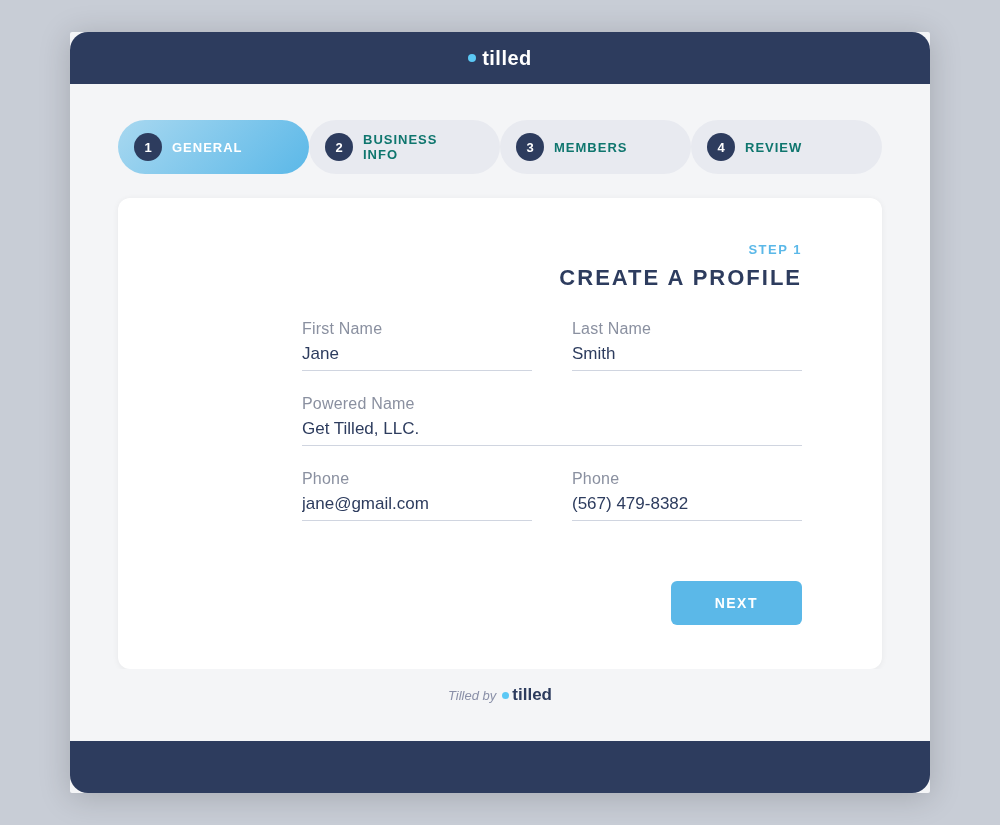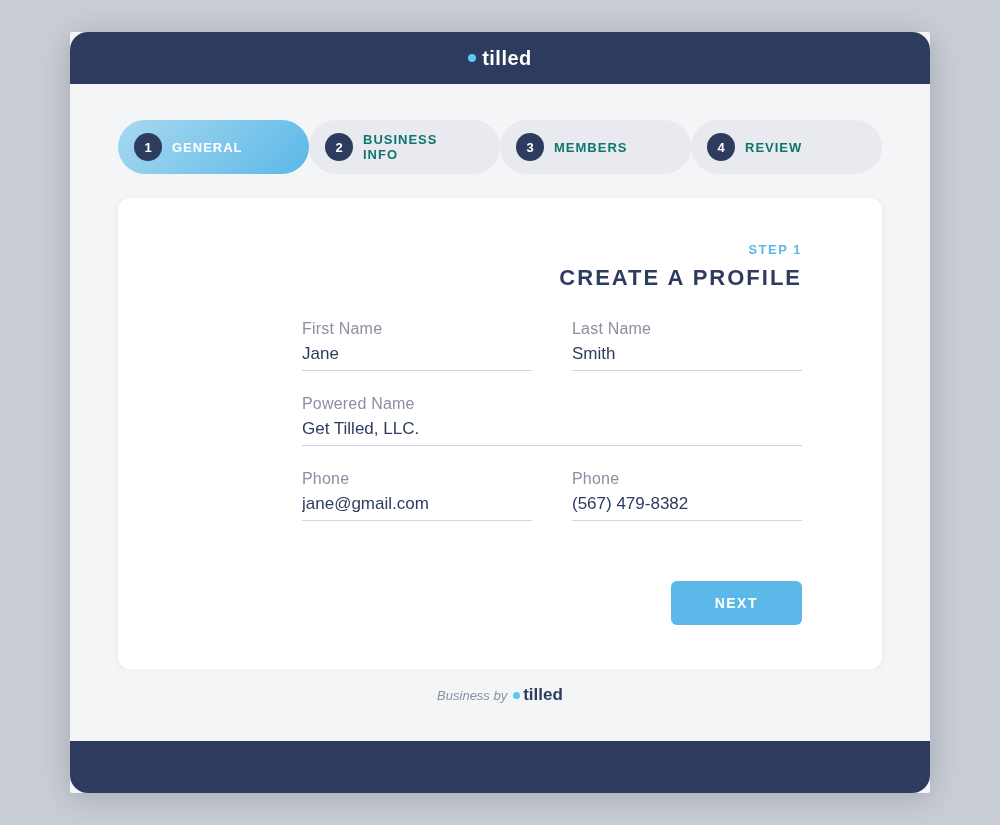--- a/index.html
+++ b/index.html
@@ -348,21 +348,21 @@
             <input class="field-value" type="tel" value="(567) 479-8382" style="">
           </div>
         </div>
       </div>
 
       <button class="next-button">NEXT</button>
     </div>
 
     <div class="powered-wrapper">
       <div class="powered-inner">
-        <span class="powered-label">Business by</span>
+        <span class="powered-label">Tilled by</span>
         <div class="tilled-logo-small">
           <div class="tilled-dot-small"></div>
           <span class="tilled-text-small">tilled</span>
         </div>
       </div>
     </div>
 
   </div>
 
   <div class="bottom-bar"></div>

